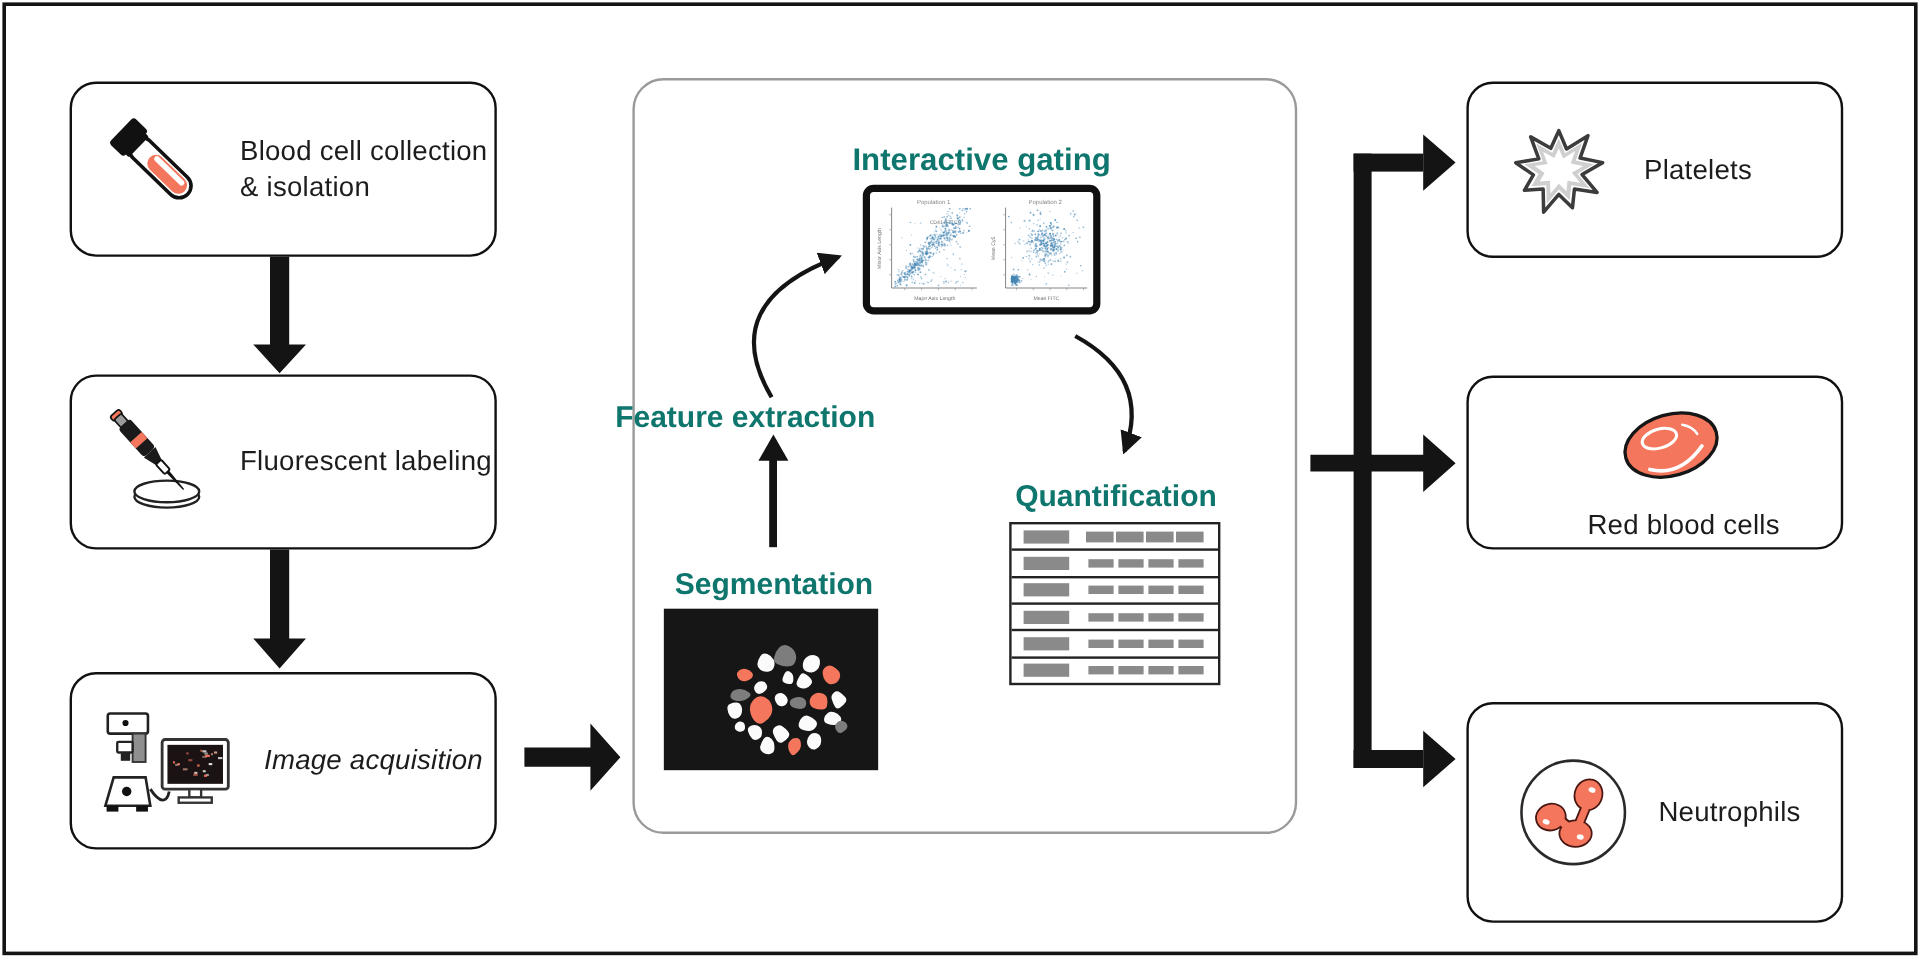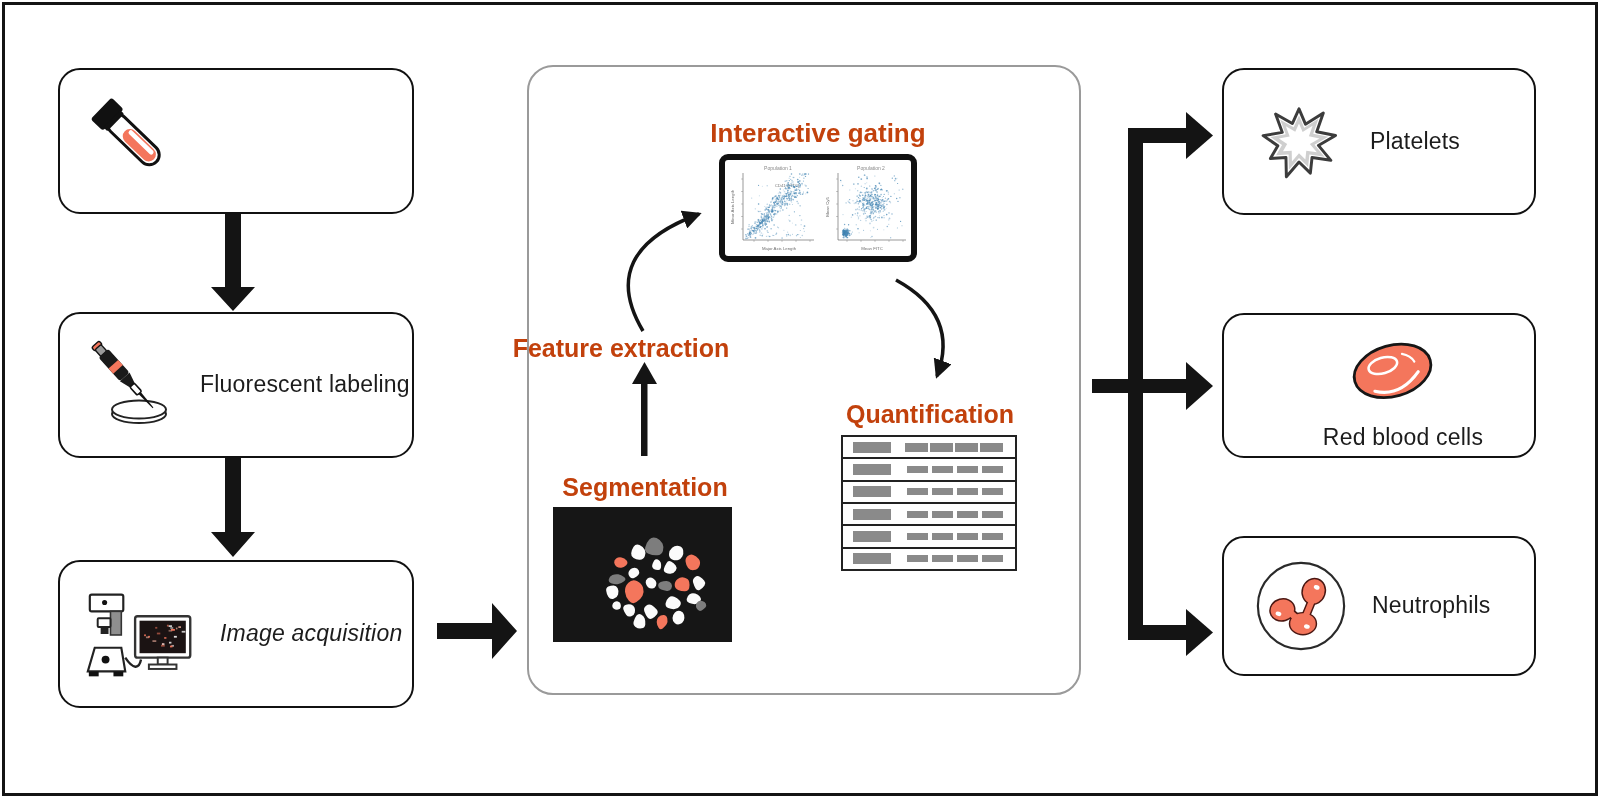--- a/index.html
+++ b/index.html
@@ -11,21 +11,21 @@
             display:flex;align-items:center;z-index:2;box-sizing:border-box;}
   .node-box .icon-wrap{flex:0 0 auto;display:flex;align-items:center;justify-content:center;}
   .node-label{font-size:23px;color:#1c1c1c;letter-spacing:.2px;line-height:1.3;}
   .nowrap{white-space:nowrap;}
   .wrap2{width:250px;}
 
   #mid-panel{position:absolute;left:527px;top:65px;width:554px;height:630px;
              border:2px solid #9a9a9a;border-radius:26px;background:#fff;z-index:0;box-sizing:border-box;}
 
   .step-label{position:absolute;transform:translateX(-50%);font-weight:700;font-size:25px;
-              color:#c2410c;z-index:2;white-space:nowrap;}
+              color:#0f766e;z-index:2;white-space:nowrap;}
 
   #gating-screen{position:absolute;left:719px;top:154px;width:198px;height:108px;background:#fff;
                  border:6px solid #101010;border-radius:9px;z-index:2;box-sizing:border-box;}
   #gating-screen svg{display:block;width:100%;height:100%;}
 
   #seg-image{position:absolute;left:553px;top:507px;width:179px;height:135px;z-index:2;}
   #seg-image svg{display:block;width:100%;height:100%;}
 
   #quant-table{position:absolute;left:841px;top:435px;width:176px;height:136px;z-index:2;
                border:2px solid #222;background:#fff;display:flex;flex-direction:column;box-sizing:border-box;}
@@ -81,20 +81,21 @@
       <svg viewBox="0 0 100 100" width="100" height="110">
         <g transform="rotate(-46 50 50)">
           <rect x="42" y="18" width="20" height="64" rx="10" fill="#fff" stroke="#111" stroke-width="3"></rect>
           <rect x="44.8" y="38" width="14.4" height="40.5" rx="7.2" fill="#f4765c"></rect>
           <rect x="53" y="41" width="4.6" height="33" rx="2.3" fill="#fff"></rect>
           <rect x="37" y="5" width="30" height="17" rx="3" fill="#111"></rect>
           <rect x="40" y="20" width="24" height="5.5" rx="1.5" fill="#111"></rect>
         </g>
       </svg>
     </div>
+    <div class="node-label wrap2" style="margin-left:18px;">Blood cell collection &amp; isolation</div>
   </div>
 
   <div class="node-box" style="left:58px;top:312px;width:356px;height:146px;padding-left:22px;">
     <div class="icon-wrap" style="width:100px;height:112px;">
       <svg viewBox="0 0 100 100" width="100" height="112">
         <ellipse cx="57" cy="79" rx="27" ry="9" fill="#fff" stroke="#222" stroke-width="2"></ellipse>
         <ellipse cx="57" cy="74.5" rx="27" ry="9" fill="#fff" stroke="#222" stroke-width="2"></ellipse>
         <g transform="rotate(-42 32 30)">
           <rect x="27" y="2" width="10" height="5" rx="2" fill="#f4765c" stroke="#111" stroke-width="1.4"></rect>
           <rect x="28" y="6" width="8" height="9" rx="1.5" fill="#9a9a9a" stroke="#111" stroke-width="1.4"></rect>
@@ -1518,21 +1519,21 @@
           <ellipse cx="50" cy="52" rx="40" ry="26" fill="#f4765c" stroke="#161616" stroke-width="2.8"></ellipse>
           <ellipse cx="42" cy="44" rx="15" ry="8" fill="#f4765c" stroke="#fff" stroke-width="2.6"></ellipse>
           <path d="M27 67 Q 50 80 75 60" fill="none" stroke="#fff" stroke-width="3.2" stroke-linecap="round"></path>
           <path d="M64 38 Q 72 42 74 49" fill="none" stroke="#fff" stroke-width="2.2" stroke-linecap="round"></path>
         </g>
       </svg>
     </div>
     <div class="node-label nowrap" style="margin-left:22px;">Red blood cells</div>
   </div>
 
-  <div class="node-box" style="left:1222px;top:536px;width:314px;height:140px;padding-left:28px;">
+  <div class="node-box" style="left:1222px;top:585px;width:314px;height:184px;padding-left:38px;">
     <div class="icon-wrap" style="width:98px;height:110px;">
       <svg viewBox="0 0 100 100" width="98" height="110">
         <circle cx="50" cy="50" r="44" fill="#fff" stroke="#2a2a2a" stroke-width="2.2"></circle>
 
         <g fill="#4a1712" stroke="#4a1712">
           <path d="M38 56 Q 46 63 50 66" fill="none" stroke-width="10" stroke-linecap="round"></path>
           <path d="M61 45 Q 57 55 54 62" fill="none" stroke-width="9" stroke-linecap="round"></path>
           <ellipse cx="31" cy="54" rx="12" ry="10.5" stroke-width="3" transform="rotate(-15 31 54)"></ellipse>
           <ellipse cx="63" cy="35" rx="11" ry="12.5" stroke-width="3" transform="rotate(18 63 35)"></ellipse>
           <ellipse cx="52" cy="68" rx="13" ry="10.5" stroke-width="3"></ellipse>

